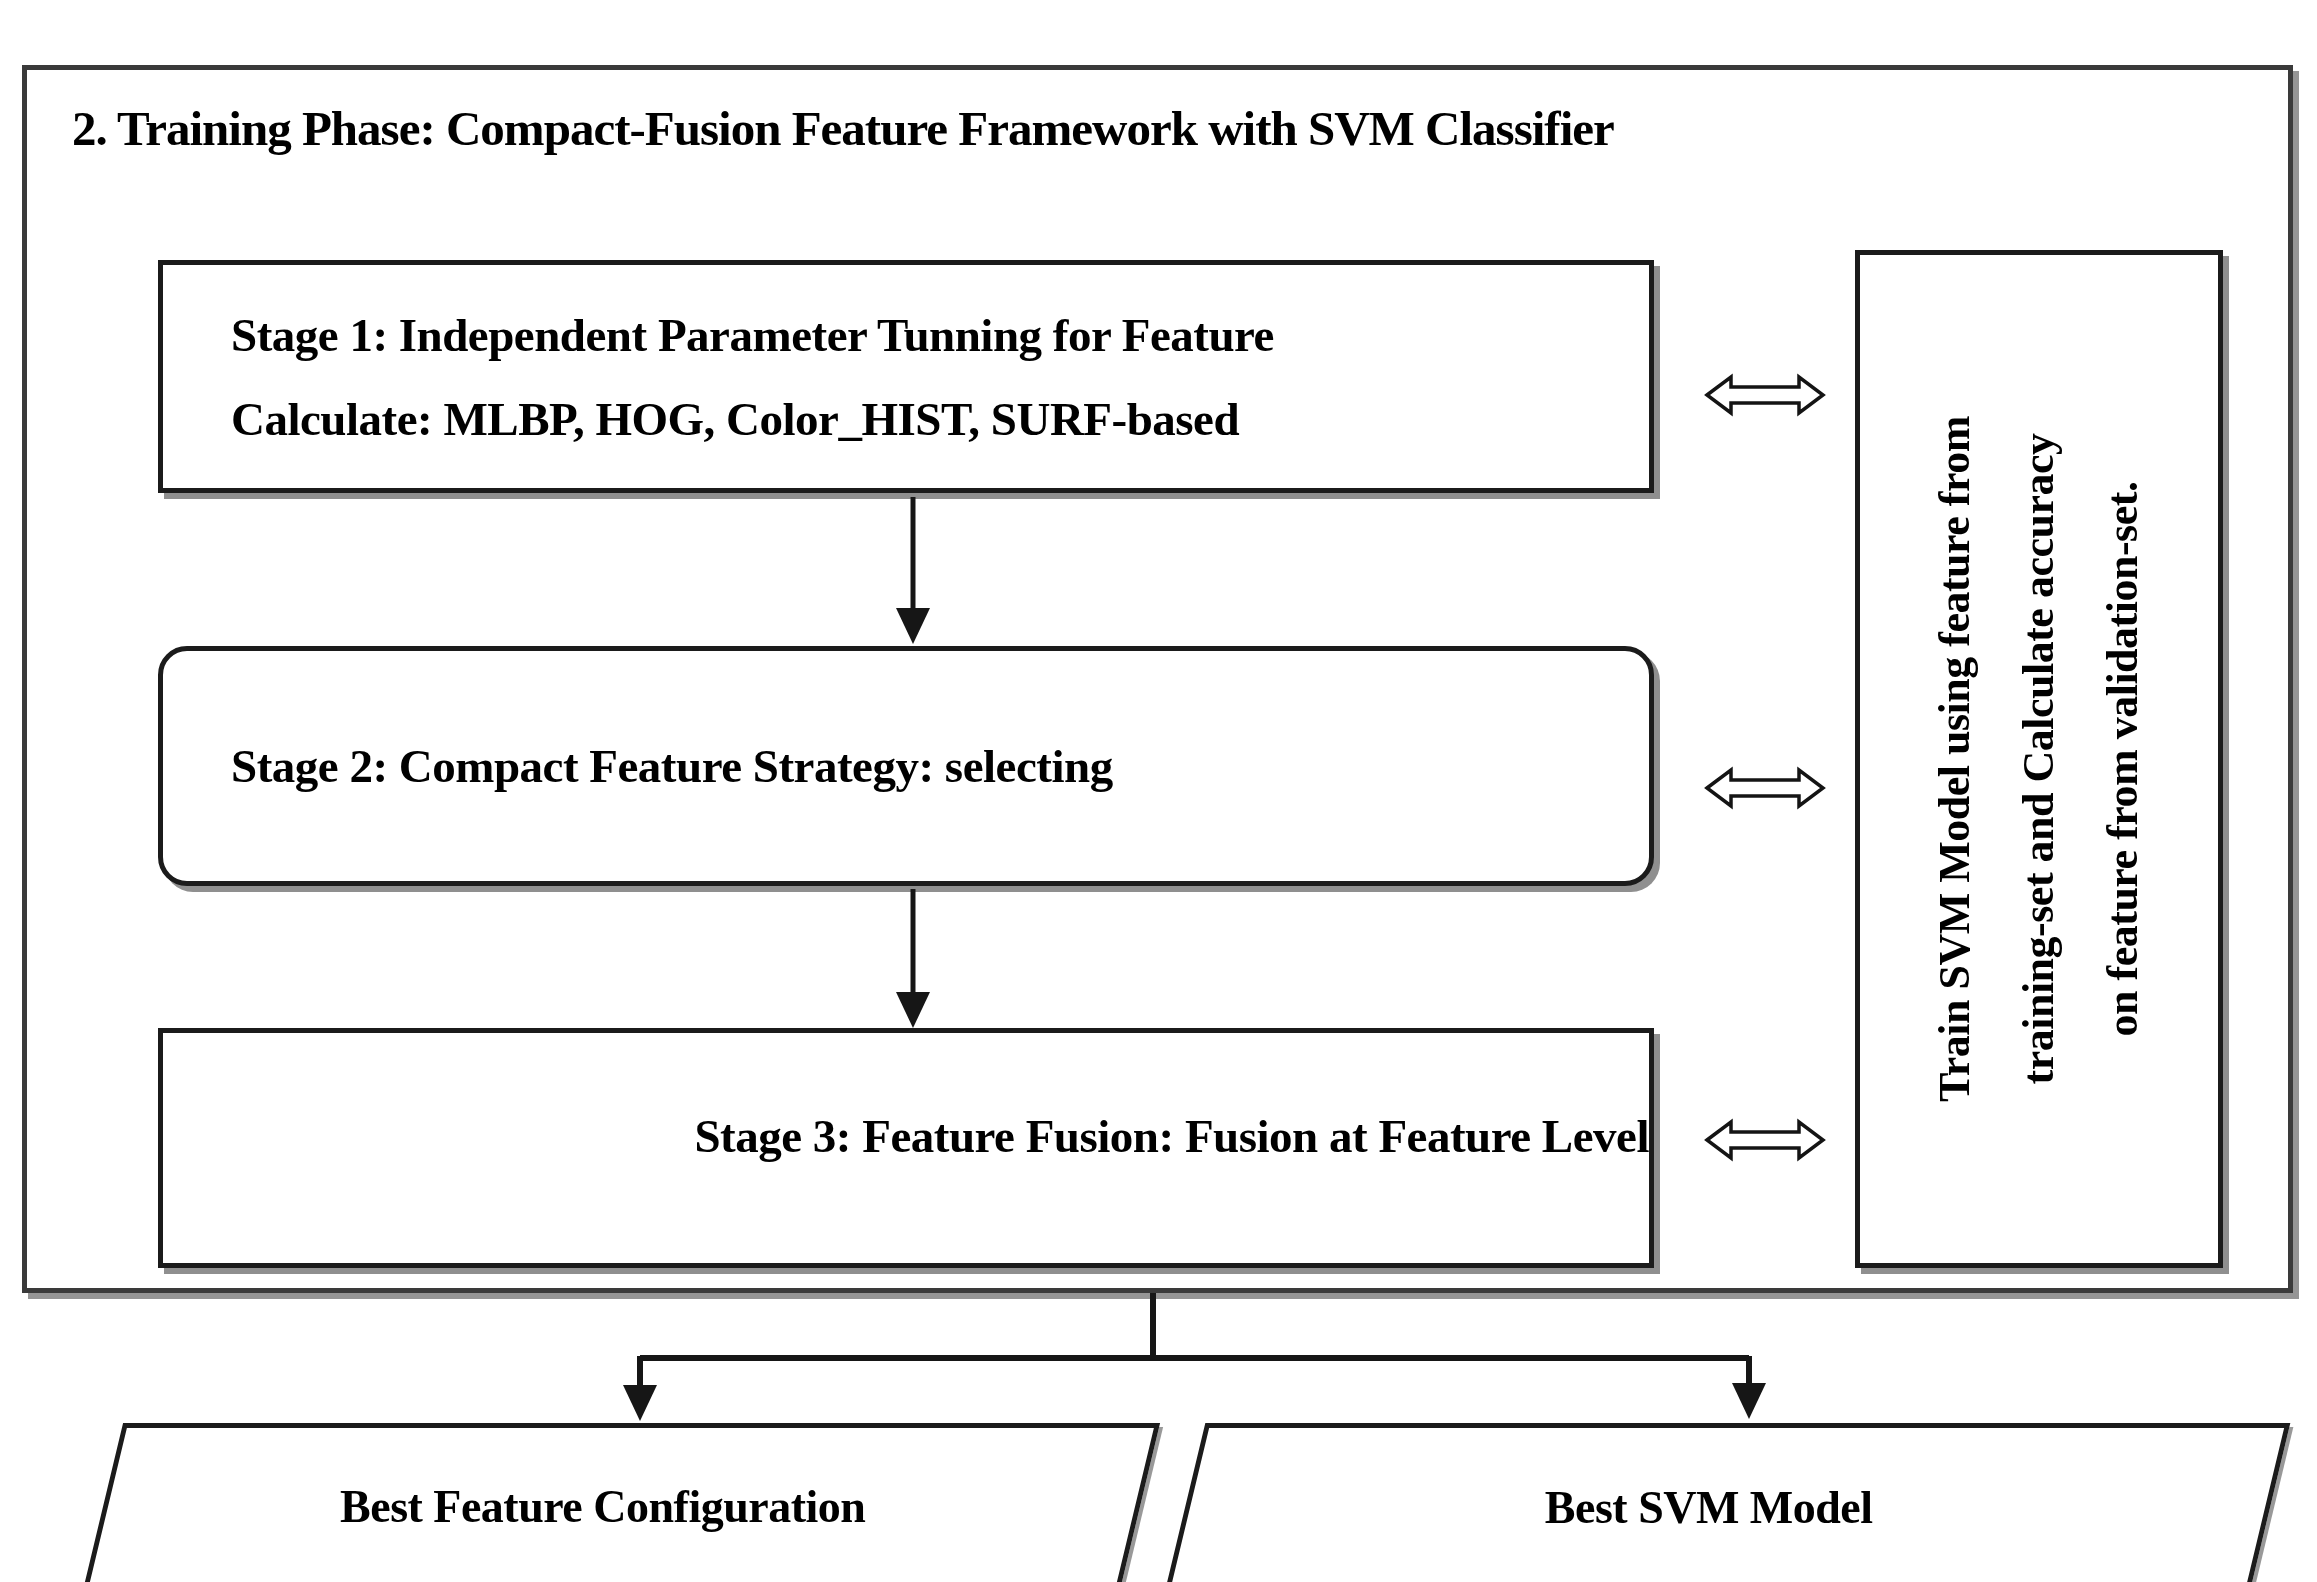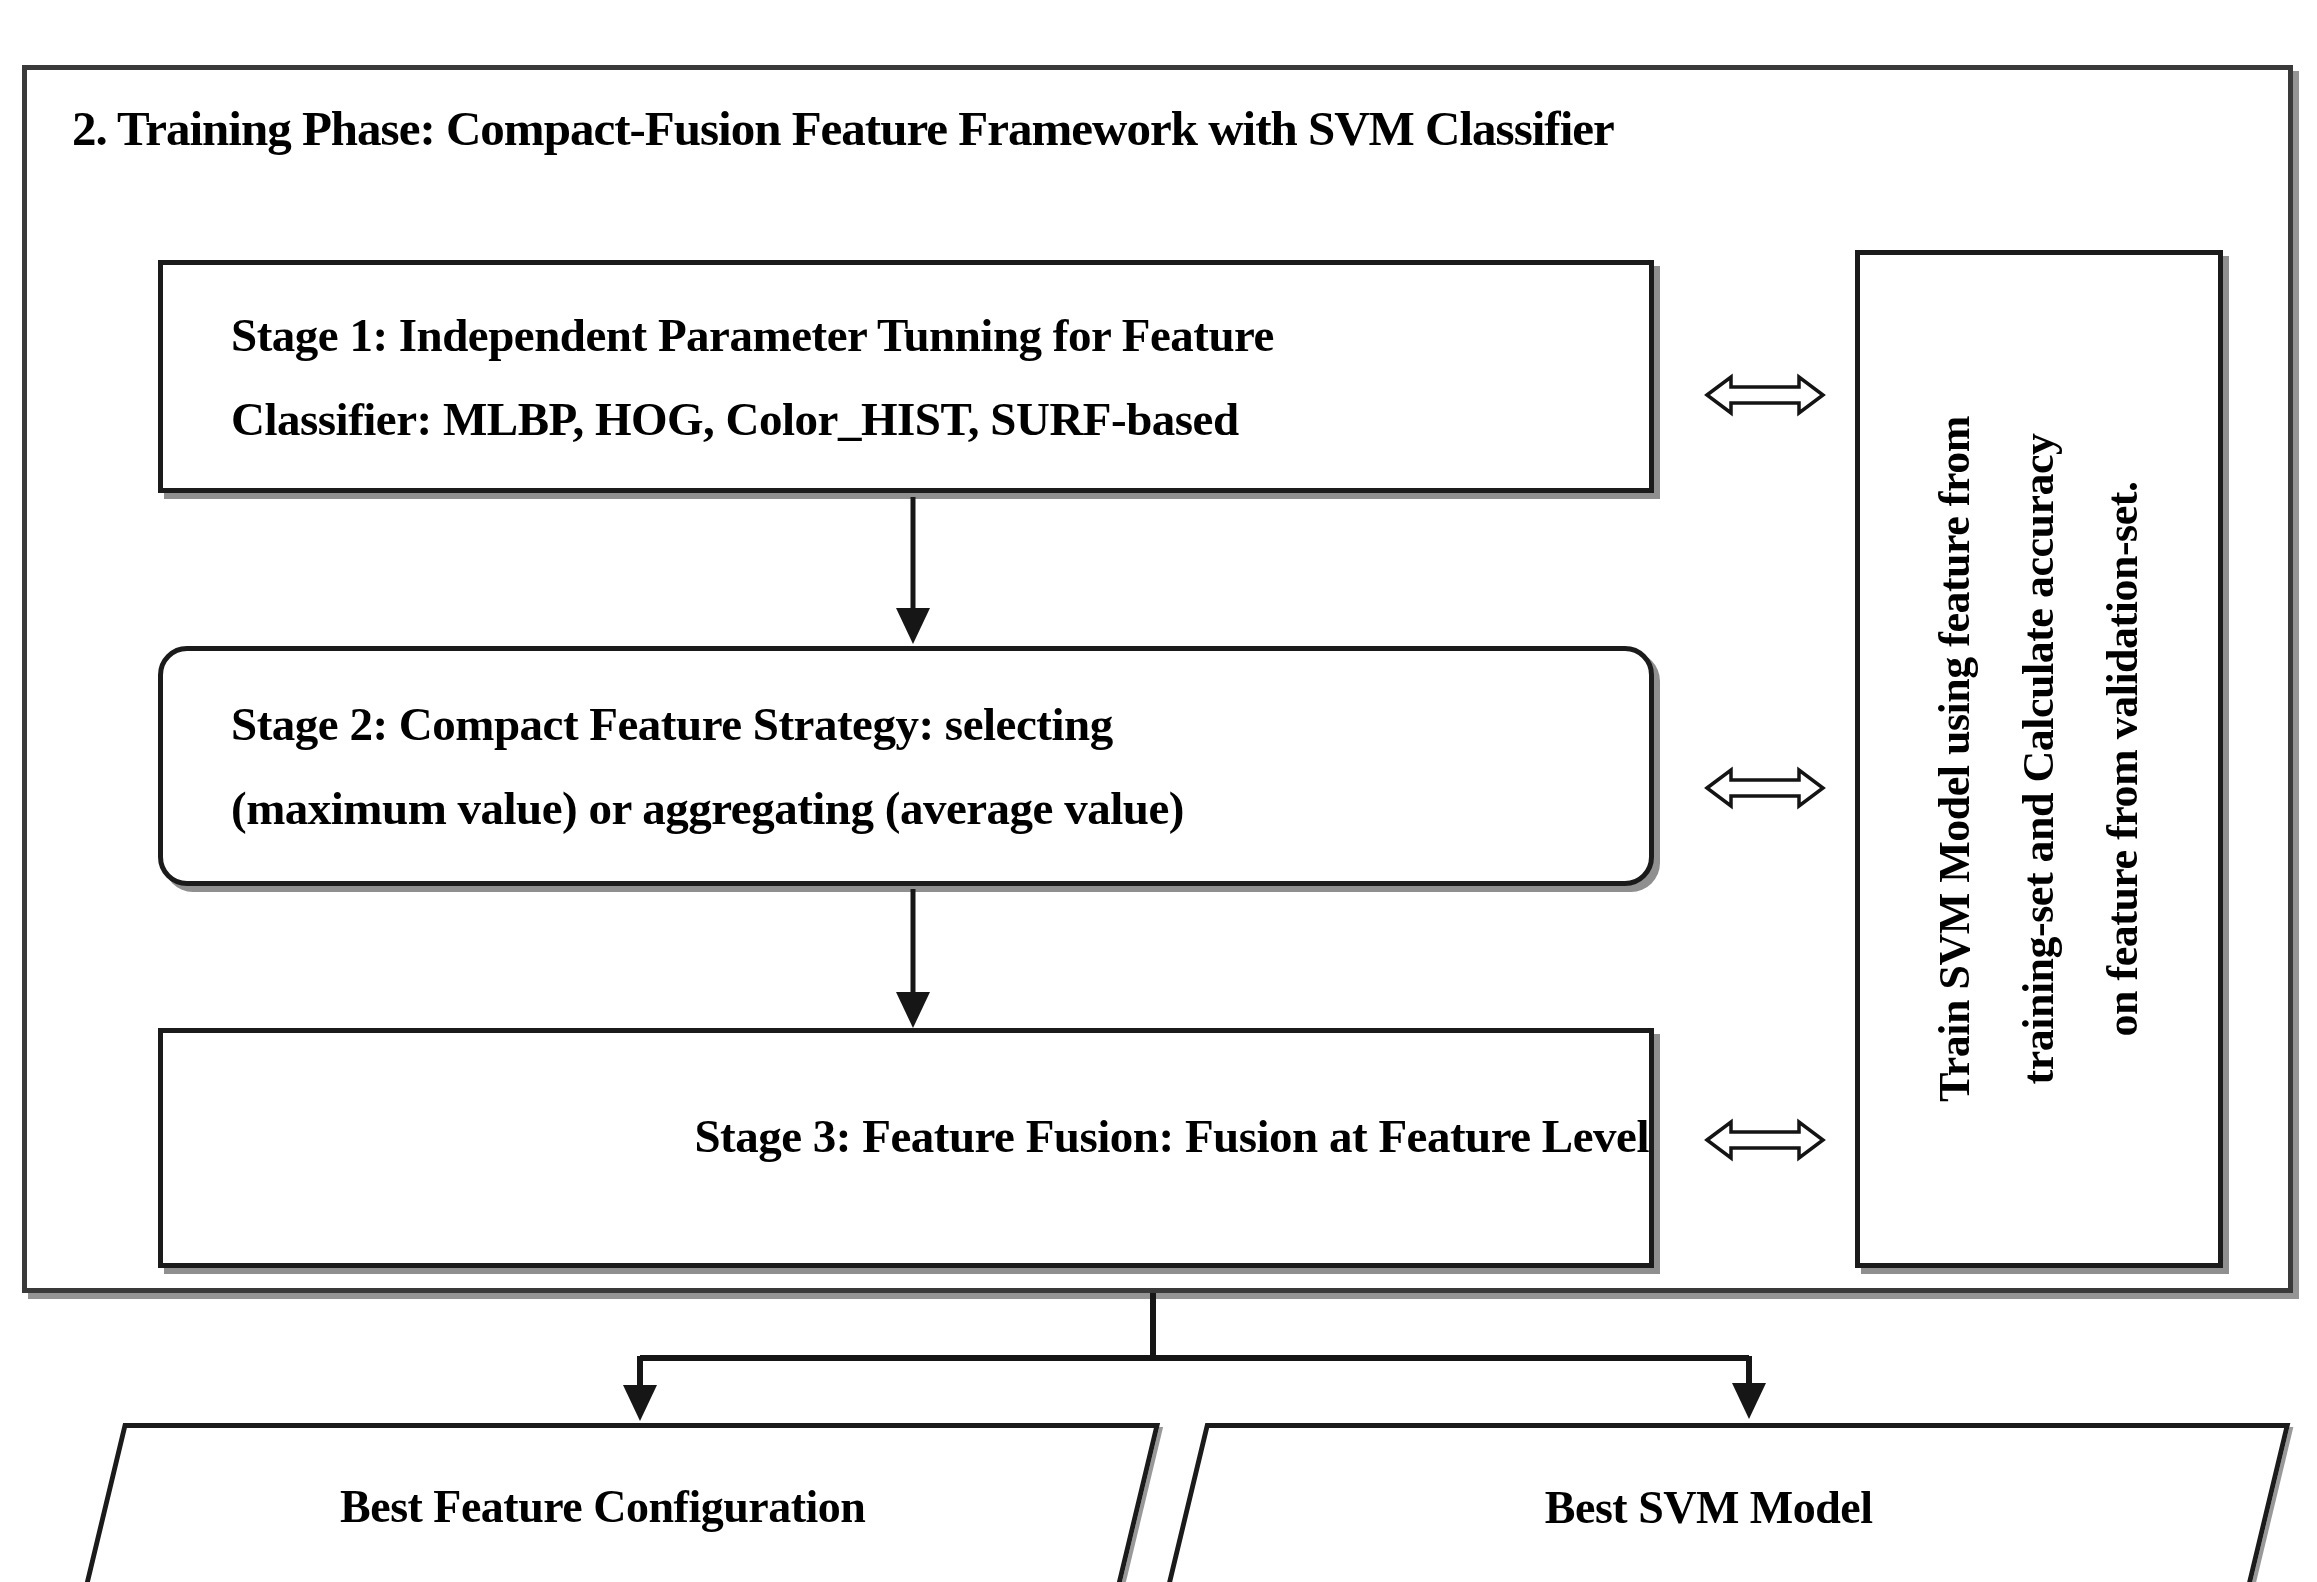--- a/index.html
+++ b/index.html
@@ -110,26 +110,25 @@
 <body>
 
 <div class="canvas">
 
   <div class="outer-box"></div>
 
   <div class="diagram-title">2. Training Phase: Compact-Fusion Feature Framework with SVM Classifier</div>
 
   <div class="stage-box stage-1">
     <div>Stage 1: Independent Parameter Tunning for Feature</div>
-    <div>Classifier: MLBP, HOG, Color_HIST, SURF-based</div>
+    <div>Calculate: MLBP, HOG, Color_HIST, SURF-based</div>
   </div>
 
   <div class="stage-box stage-2">
     <div>Stage 2: Compact Feature Strategy: selecting</div>
-    <div>(maximum value) or aggregating (average value)</div>
   </div>
 
   <div class="stage-box stage-3">
     <div>Stage 3: Feature Fusion: Fusion at Feature Level</div>
   </div>
 
   <div class="side-box">
     <div class="side-box-text">
       <div>Train SVM Model using feature from</div>
       <div>training-set and Calculate accuracy</div>

